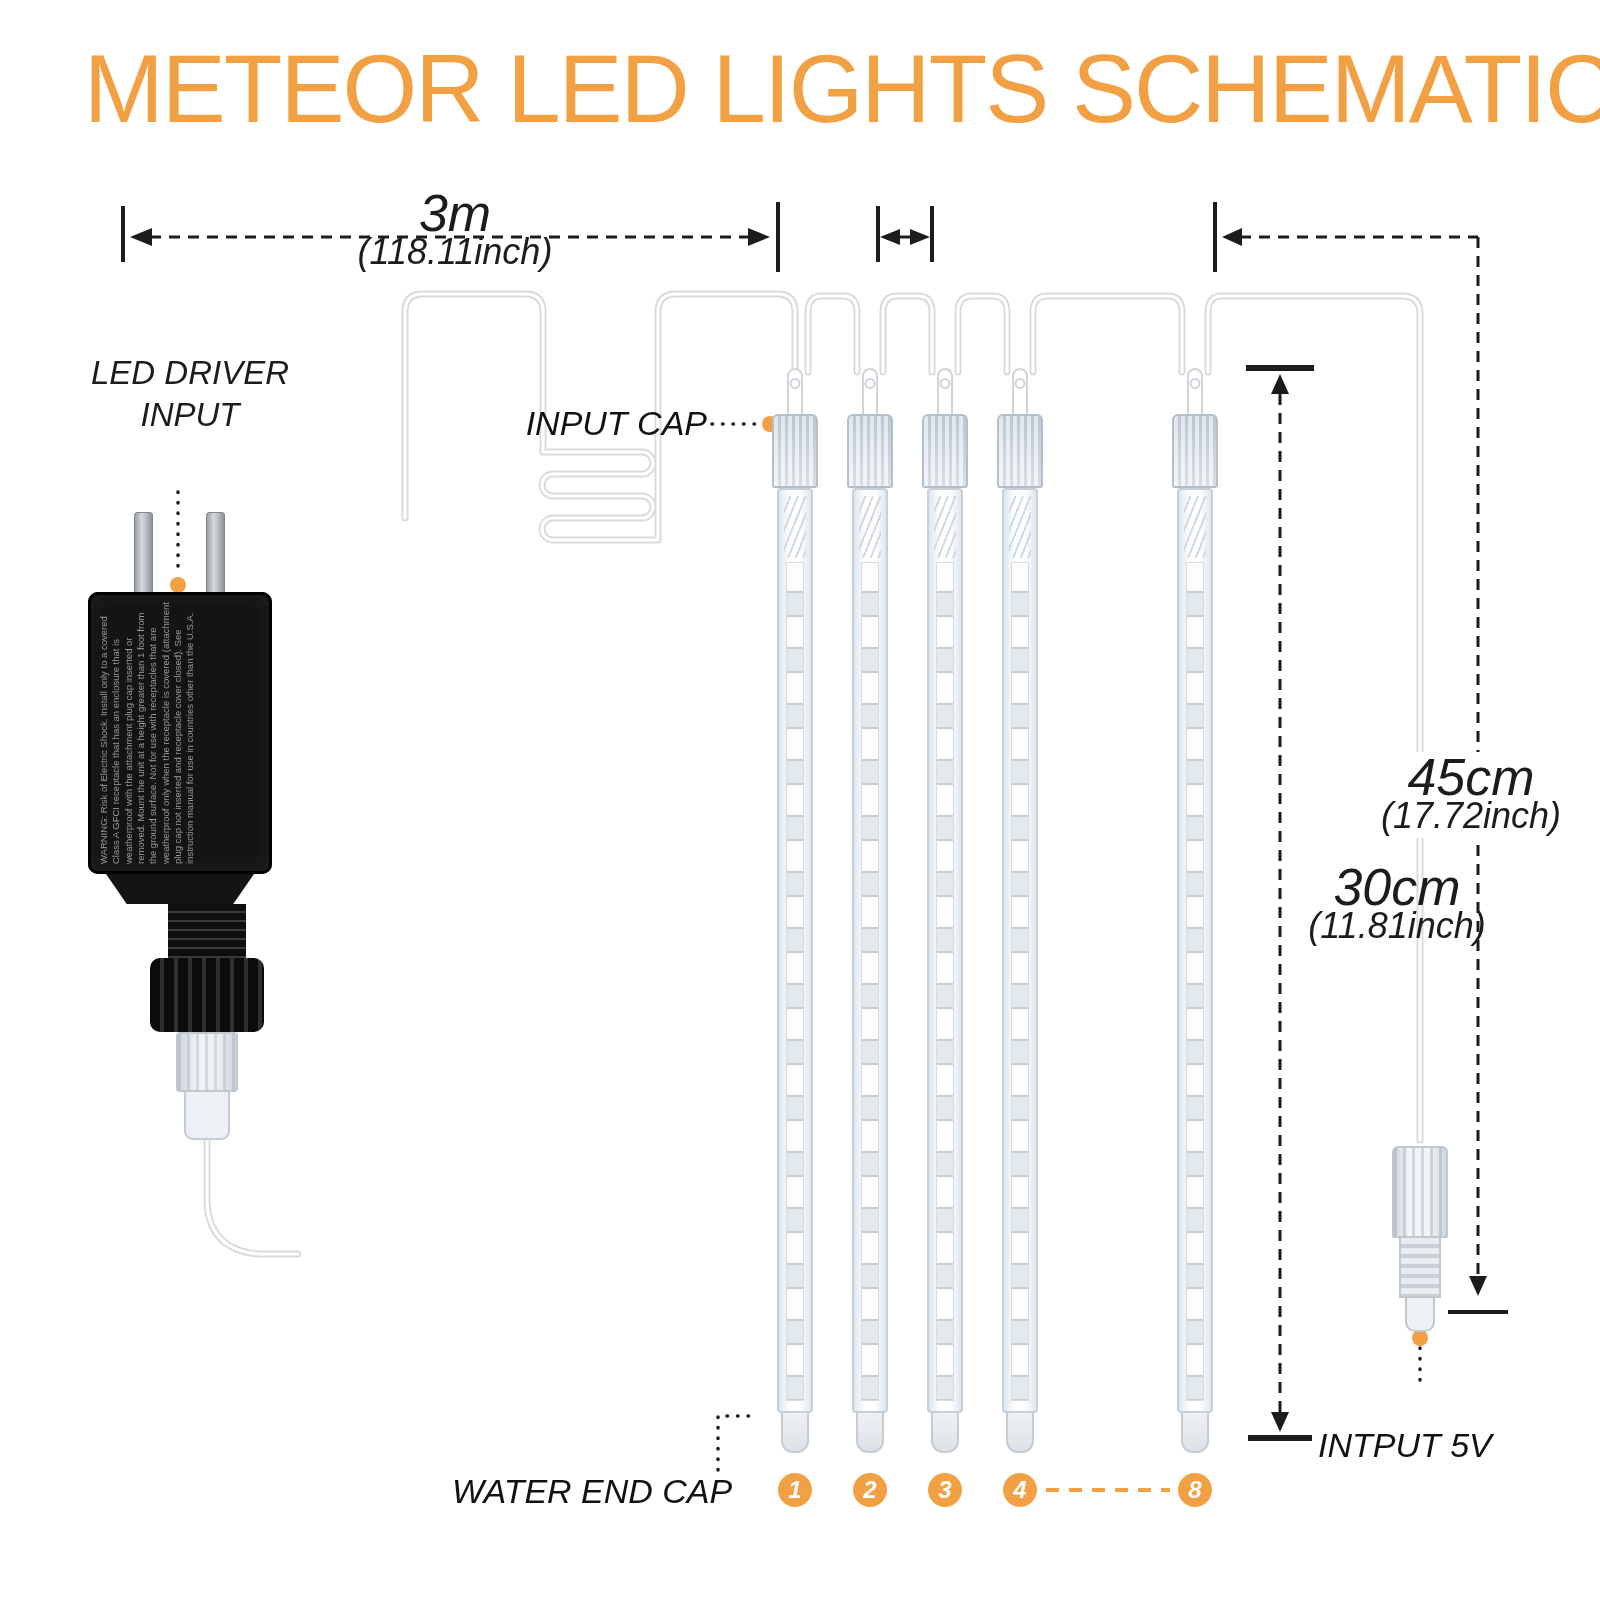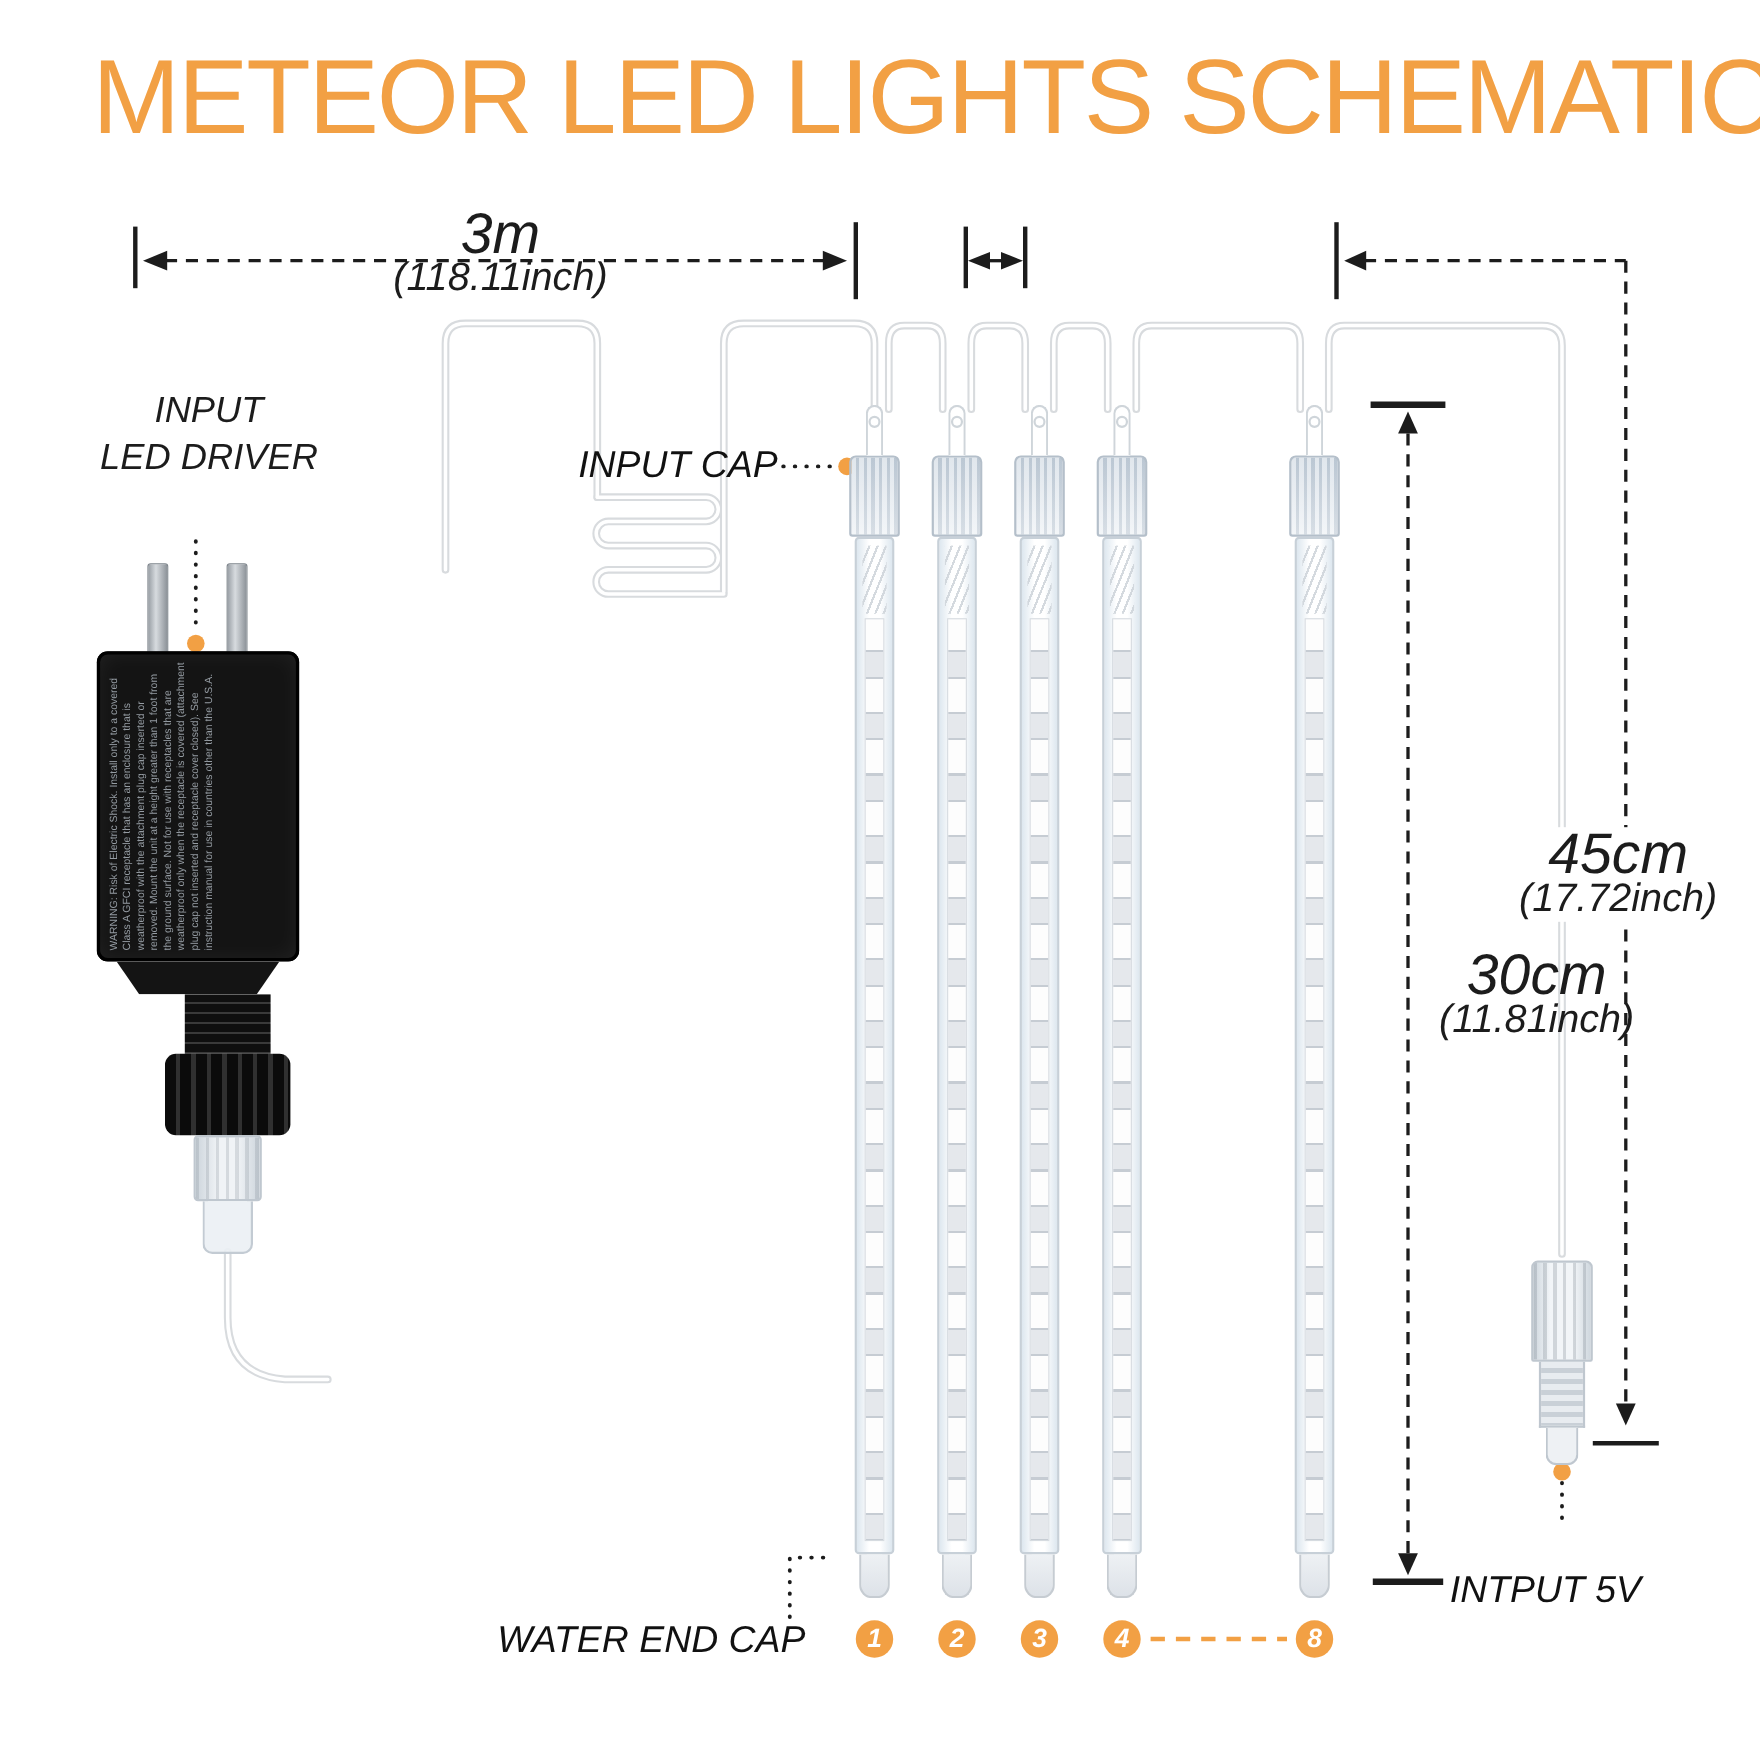--- a/index.html
+++ b/index.html
@@ -181,22 +181,22 @@
   <div class="dim masked" style="left:1356px;top:752px;width:230px">
     <div class="dim-main">45cm</div>
     <div class="dim-sub">(17.72inch)</div>
   </div>
   <div class="dim" style="left:1292px;top:866px;width:210px">
     <div class="dim-main">30cm</div>
     <div class="dim-sub">(11.81inch)</div>
   </div>
 
   <div class="driver-label">
+    <div>LED DRIVER</div>
     <div>INPUT</div>
-    <div>LED DRIVER</div>
   </div>
 
   <div class="callout" style="left:495px;top:404px;width:212px;text-align:right">INPUT CAP</div>
   <div class="callout" style="left:452px;top:1472px;width:300px;text-align:left">WATER END CAP</div>
   <div class="callout" style="left:1318px;top:1426px;width:205px;">INTPUT 5V</div>
 
   <div class="prong" style="left:134px"></div>
   <div class="prong" style="left:206px"></div>
   <div class="adbody"></div>
   <div class="warn">

